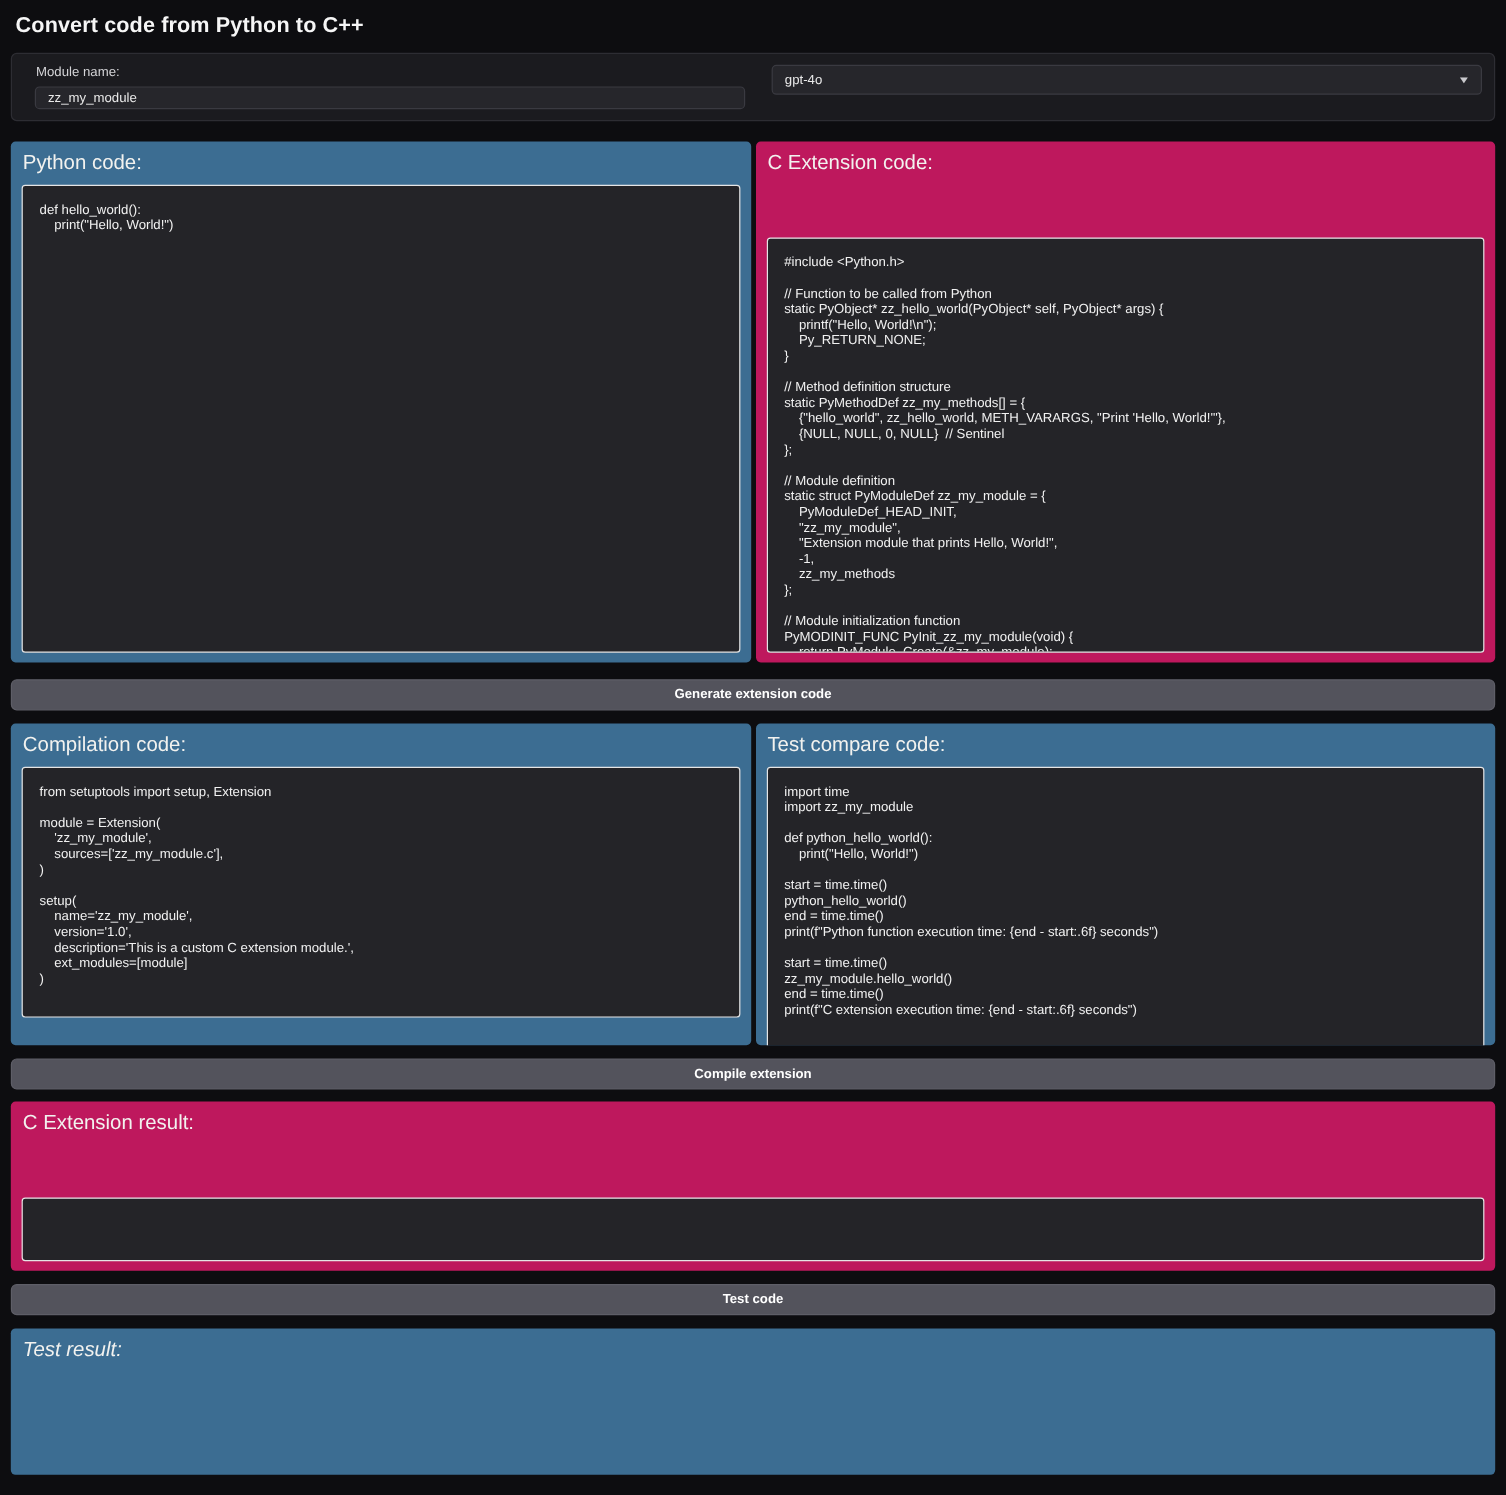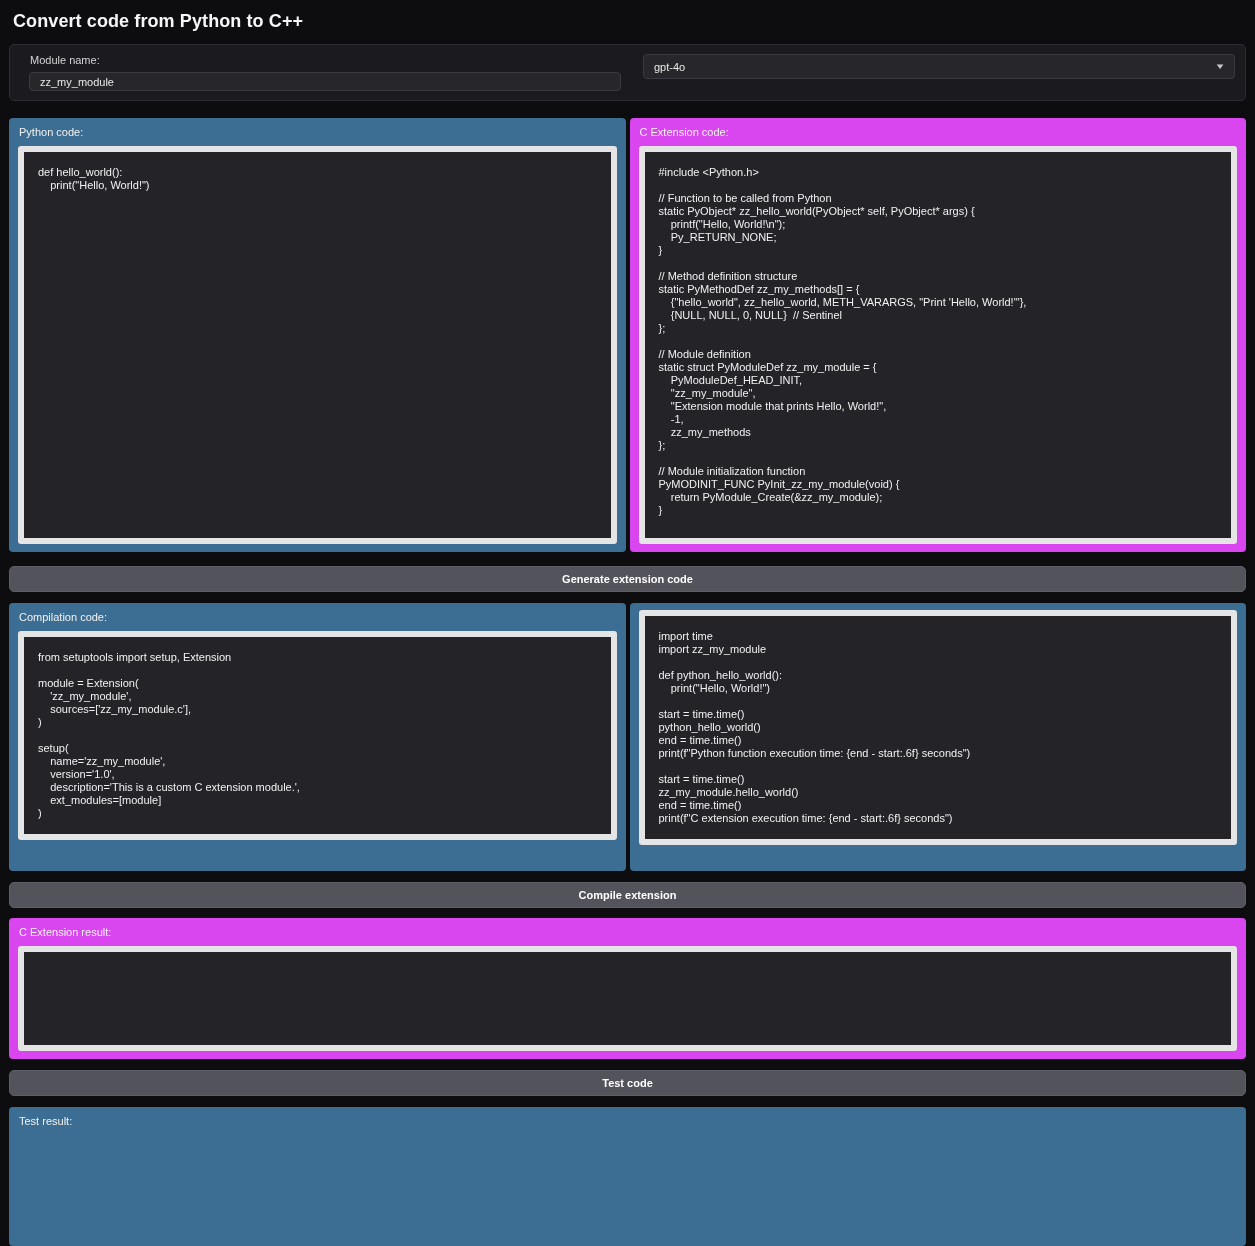--- a/index.html
+++ b/index.html
@@ -56,25 +56,25 @@
   .row-compile { height: 268px; margin-bottom: 11px; }
   .two-col > .panel { flex: 1; }
   .panel {
     border-radius: 4px;
     padding: 7px 9px 8px 9px;
     display: flex;
     flex-direction: column;
     overflow: hidden;
   }
   .panel.blue  { background: #3c6d92; }
-  .panel.green { background: #d946ef; }
-  .panel-label { font-size: 11px; color: #f2f2ef; margin: 1px 0 8px 1px; }
+  .panel.green { background: #be185d; gap: 44px; }
+  .panel-label { font-size: 17px; color: #f2f2ef; margin: 1px 0 8px 1px; }
   pre.code {
     background: #242428;
-    border: 6px solid #e5e5e5;
+    border: 1px solid #e5e5e5;
     border-radius: 3px;
     font-family: "Liberation Sans", "DejaVu Sans", sans-serif;
     font-size: 11px;
     line-height: 13px;
     color: #f1f1f1;
     padding: 14px 12px 8px 14px;
     white-space: pre-wrap;
     overflow: hidden;
     flex: 1;
   }
@@ -90,21 +90,21 @@
     color: #ffffff;
     font-family: "Liberation Sans", "DejaVu Sans", sans-serif;
     font-size: 11px;
     font-weight: bold;
     cursor: pointer;
   }
   .btn-generate { margin-bottom: 11px; }
   .btn-compile  { margin-bottom: 10px; }
   .btn-test     { margin-bottom: 11px; }
   .panel-result-c    { height: 141px; margin-bottom: 11px; }
-  .panel-result-test { height: 139px; }
+  .panel-result-test { height: 122px; font-style: italic; }
 </style>
 </head>
 <body>
 
 <h1 class="page-title">Convert code from Python to C++</h1>
 
 <div class="form-row">
   <div class="form-col">
     <label class="field-label">Module name:</label>
     <input class="textbox" type="text" value="zz_my_module" style="">
@@ -168,20 +168,21 @@
 )
 
 setup(
     name='zz_my_module',
     version='1.0',
     description='This is a custom C extension module.',
     ext_modules=[module]
 )</pre>
   </section>
   <section class="panel blue">
+    <div class="panel-label">Test compare code:</div>
     <pre class="code fixed" style="height:235px">import time
 import zz_my_module
 
 def python_hello_world():
     print("Hello, World!")
 
 start = time.time()
 python_hello_world()
 end = time.time()
 print(f"Python function execution time: {end - start:.6f} seconds")

